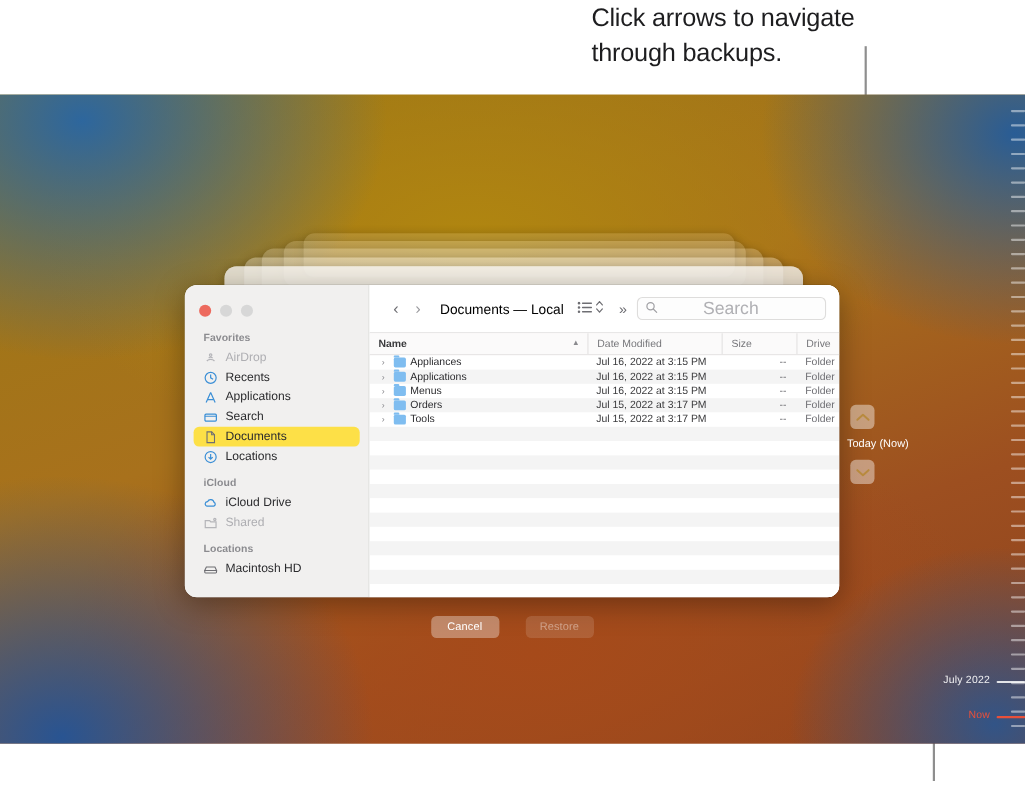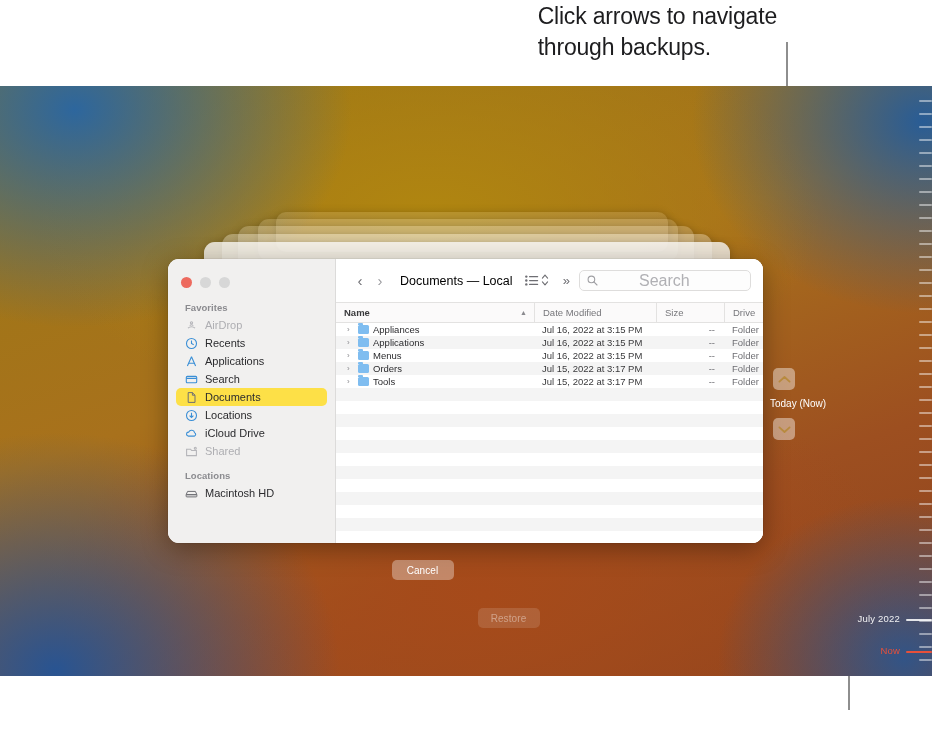--- a/index.html
+++ b/index.html
@@ -163,21 +163,21 @@
   .c-kind { flex: 1; padding-left: 8px; color: #6e6e73; }
 
   
   #actions { position: absolute; left: 168px; top: 560px; width: 595px; display: flex; justify-content: center; gap: 24px; }
   .act-btn {
     width: 62px; height: 20px; border-radius: 5px;
     display: flex; align-items: center; justify-content: center;
     font-size: 10px; letter-spacing: .1px;
   }
   #btn-cancel { background: rgba(255,255,255,0.34); color: #ffffff; }
-  #btn-restore { background: rgba(255,255,255,0.13); color: rgba(255,255,255,0.40); margin-top: 48px; }
+  #btn-restore { background: rgba(255,255,255,0.13); color: rgba(255,255,255,0.40); }
 
   
   .arrow-btn {
     position: absolute; width: 22px; height: 22px; border-radius: 5px;
     background: rgba(255,255,255,0.42);
     display: flex; align-items: center; justify-content: center;
   }
   #arrow-up { left: 773px; top: 368px; }
   #arrow-down { left: 773px; top: 418px; }
   .arrow-btn svg { display: block; }
@@ -318,20 +318,21 @@
           </div>
           <div class="sb-item">
             <span class="sb-icon">
               <svg width="13" height="13" viewBox="0 0 13 13">
                 <circle cx="6.5" cy="6.5" r="5" stroke="#3b8fd6" stroke-width="1.1" fill="none"></circle>
                 <path d="M6.5 3.8v4.6M4.6 6.6 6.5 8.5 8.4 6.6" stroke="#3b8fd6" stroke-width="1.1" fill="none"></path>
               </svg>
             </span>
             <span>Locations</span>
           </div>
+          <div class="sb-section">iCloud</div>
           <div class="sb-item">
             <span class="sb-icon">
               <svg width="13" height="13" viewBox="0 0 13 13">
                 <path d="M3.4 9.1a2 2 0 0 1 .3-4 3.1 3.1 0 0 1 5.9.6 1.8 1.8 0 0 1-.3 3.4z" stroke="#3b8fd6" stroke-width="1.1" fill="none"></path>
               </svg>
             </span>
             <span>iCloud Drive</span>
           </div>
           <div class="sb-item dim">
             <span class="sb-icon">

